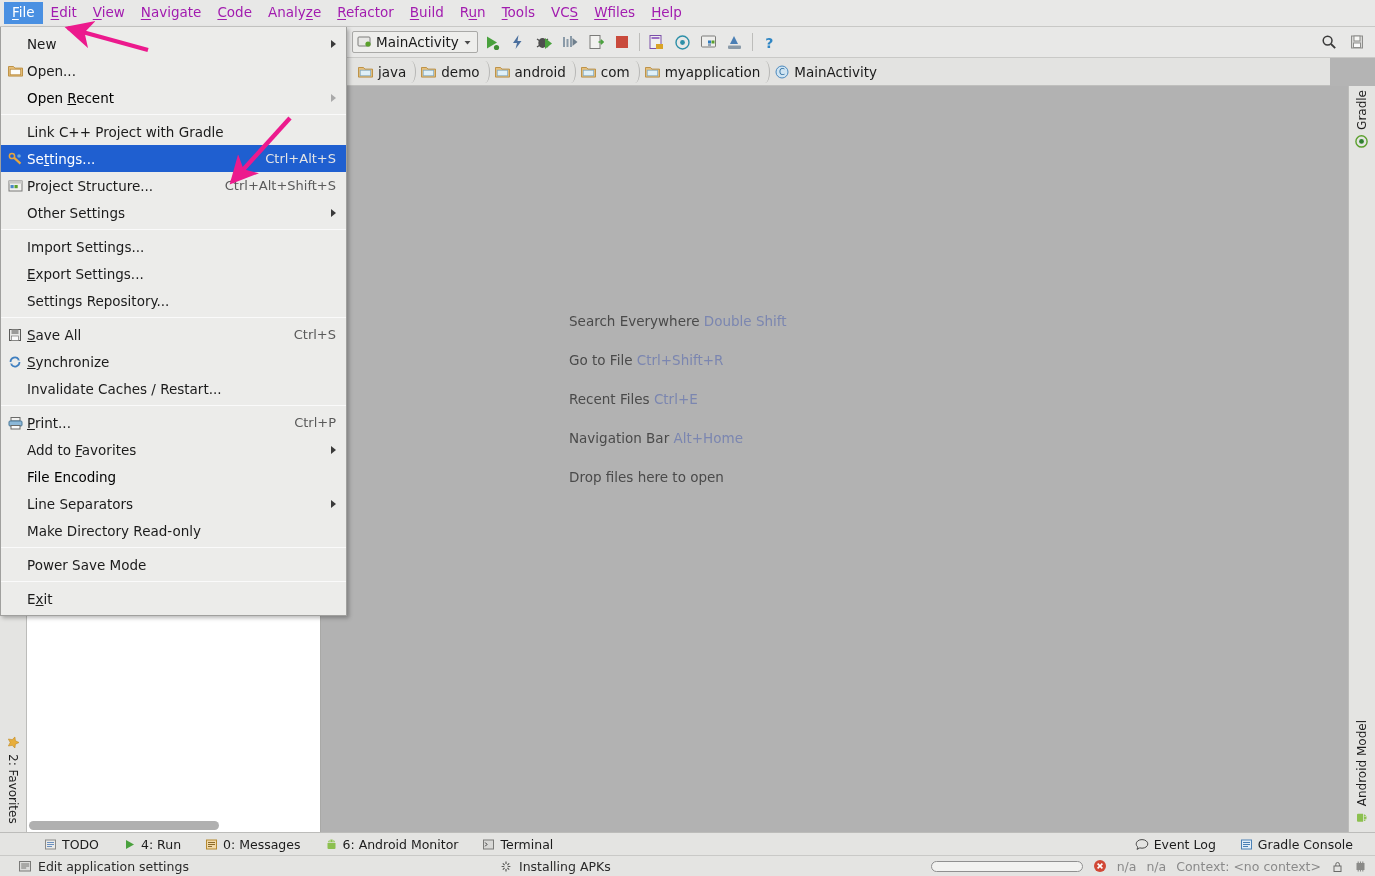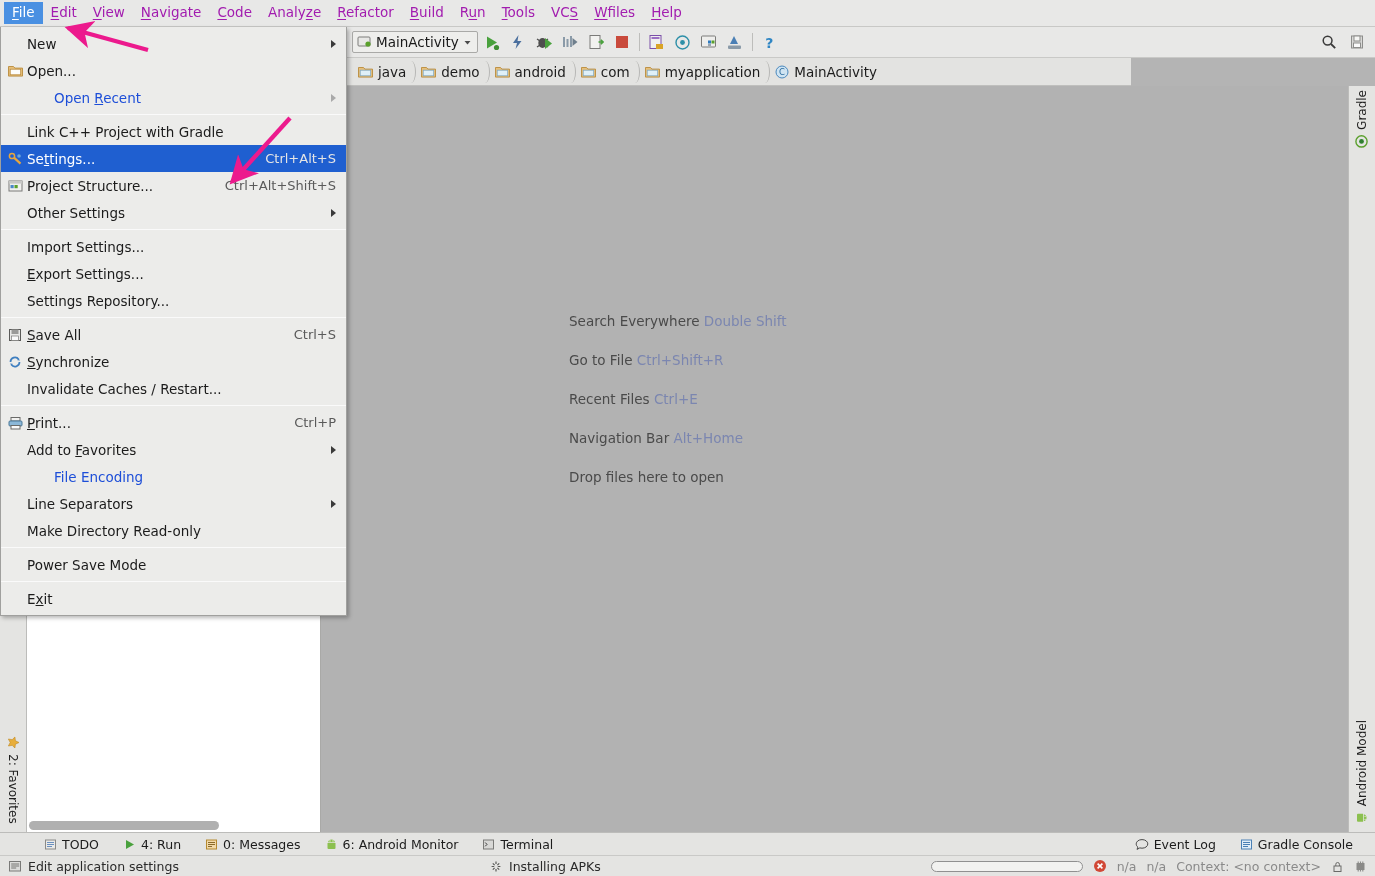--- a/index.html
+++ b/index.html
@@ -45,21 +45,21 @@
     font-size: 13.5px; color: #1a1a1a;
   }
   .tb-btn {
     width: 24px; height: 24px;
     display: flex; align-items: center; justify-content: center;
   }
   .tb-sep { width: 1px; height: 18px; background: #bdbdbb; margin: 0 3px; }
 
   
   .navbar {
-    position: absolute; top: 58px; left: 0; width: 1131px; height: 28px;
+    position: absolute; top: 58px; left: 0; width: 1330px; height: 28px;
     background: #e3e3e1;
     display: flex; align-items: center;
     padding-left: 352px;
     border-bottom: 1px solid #bfbfbd;
   }
   .crumb {
     display: flex; align-items: center; gap: 5px;
     padding: 0 9px 0 6px;
     height: 26px;
     font-size: 13.5px; color: #1c1c1c;
@@ -135,21 +135,21 @@
     padding: 0 12px; font-size: 12.5px; color: #1c1c1c; white-space: nowrap;
   }
   .bb-right { margin-left: auto; display: flex; align-items: center; padding-right: 10px; }
 
   
   .statusbar {
     position: absolute; left: 0; bottom: 0; width: 1375px; height: 21px;
     background: #e4e4e2;
     display: flex; align-items: center;
     border-top: 1px solid #c9c9c7;
-    padding-left: 8px;
+    padding-left: 18px;
     font-size: 12.5px; color: #2a2a2a;
   }
   .sb-item { display: flex; align-items: center; gap: 6px; white-space: nowrap; }
   .sb-progress-track {
     width: 152px; height: 11px; border: 1px solid #909090;
     border-radius: 6px; background: #f2f2f0;
   }
   .sb-muted { color: #8a8a8a; }
 
   
@@ -176,21 +176,21 @@
   .mi-label { flex: 1; white-space: nowrap; }
   .mi-accel { color: #5a5a5a; font-size: 13px; margin-left: 16px; white-space: nowrap; }
   .mi-arrow {
     margin-left: 14px; width: 0; height: 0;
     border-left: 5px solid #3a3a3a;
     border-top: 4px solid transparent;
     border-bottom: 4px solid transparent;
   }
   .mi.selected { background: #1f5fd0; color: #ffffff; }
   .mi.selected .mi-accel { color: #e5e5e5; }
-  .mi.disabled { color: #1d4ed8; padding-left: 27px; }
+  .mi.disabled { color: #000000; }
   .mi.disabled .mi-arrow { border-left-color: #a9a9a9; }
   .mi-sep { height: 1px; background: #c4c4c2; margin: 3px 0; border-bottom: 1px solid #fafafa; }
 
   
   .annot { position: absolute; left: 0; top: 0; width: 1375px; height: 876px;
            pointer-events: none; z-index: 60; }
 </style>
 </head>
 <body>
 

